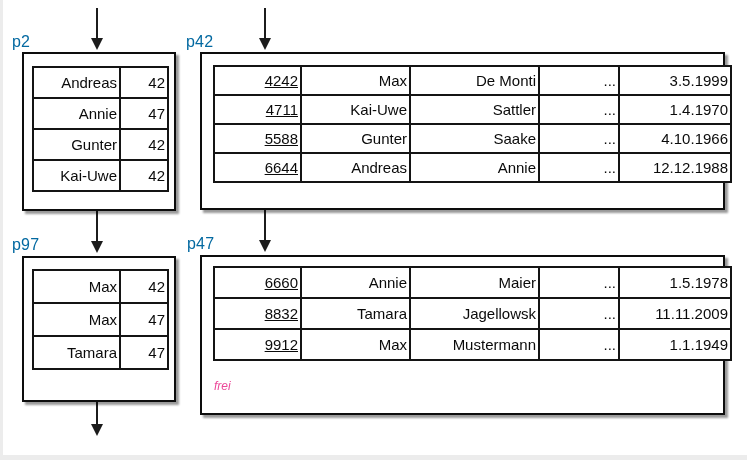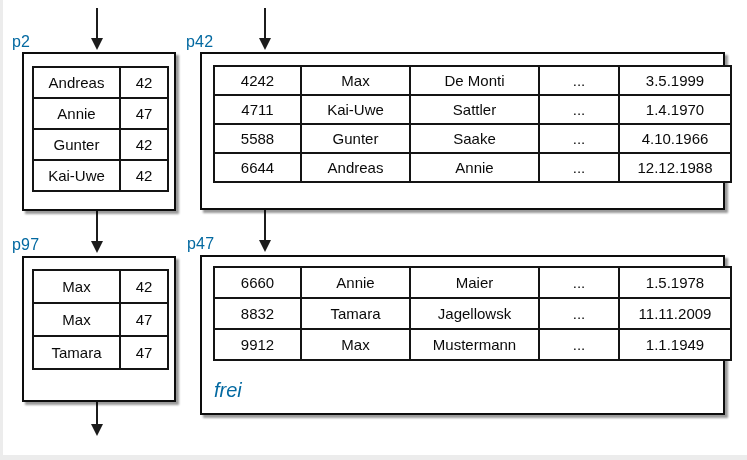--- a/index.html
+++ b/index.html
@@ -28,43 +28,43 @@
   }
 
   table.tbl {
     position: absolute;
     border-collapse: collapse;
     table-layout: fixed;
     background: #ffffff;
   }
   table.tbl td {
     border: 2px solid #141414;
-    text-align: center;
+    text-align: right;
     vertical-align: middle;
     font-size: 15px;
     color: #0a0a0a;
     padding: 0 2px;
     overflow: hidden;
     white-space: nowrap;
   }
   .r31 td { height: 29px; }
   .r33 td { height: 31px; }
   .r29 td { height: 27px; }
 
   .c-key  { width: 81px; }
   .c-ptr  { width: 42px; }
-  .c-id   { width: 81px; }
+  .c-id   { width: 81px; text-decoration: underline; }
   .c-fn   { width: 103px; }
   .c-ln   { width: 123px; border-radius: 13px; }
   .c-el   { width: 74px; }
   .c-dt   { width: 106px; }
 
   .free {
     position: absolute;
-    font-size: 20px; font-style: italic; color: #0369a1;
+    font-size: 12px; font-style: italic; color: #ec4899;
   }
 
   .aline {
     position: absolute;
     width: 2px;
     background: #1c1c1c;
   }
   .ahead {
     position: absolute;
     width: 0; height: 0;

